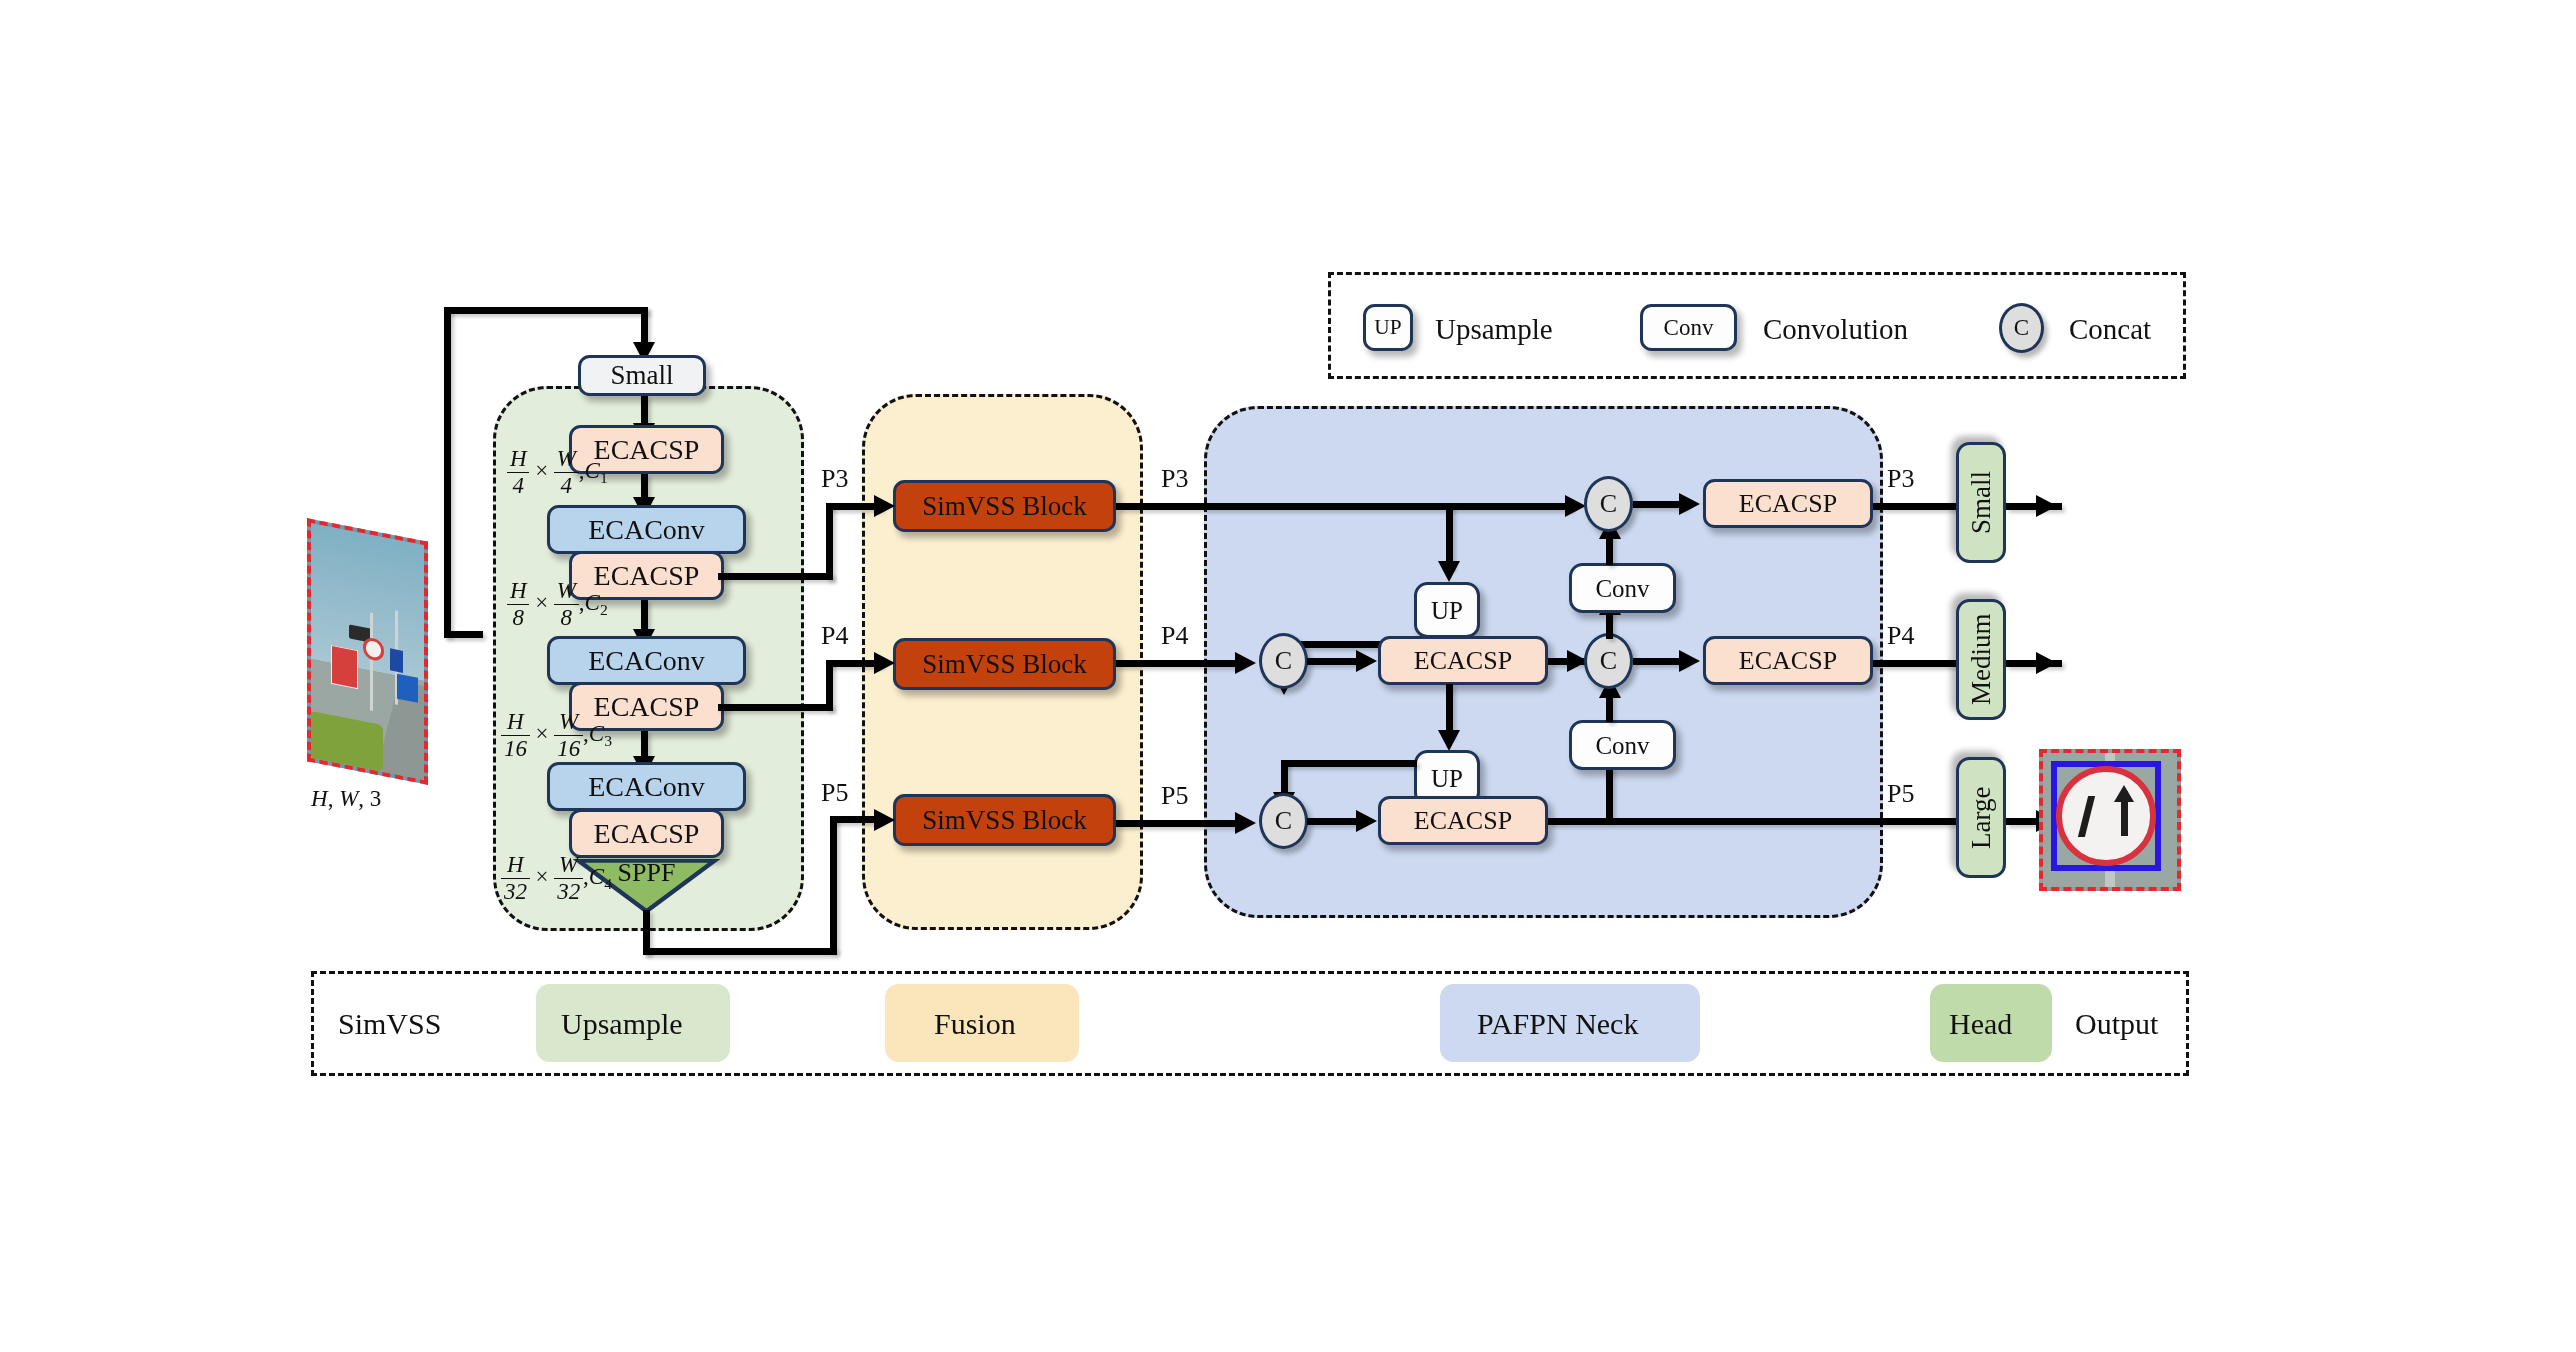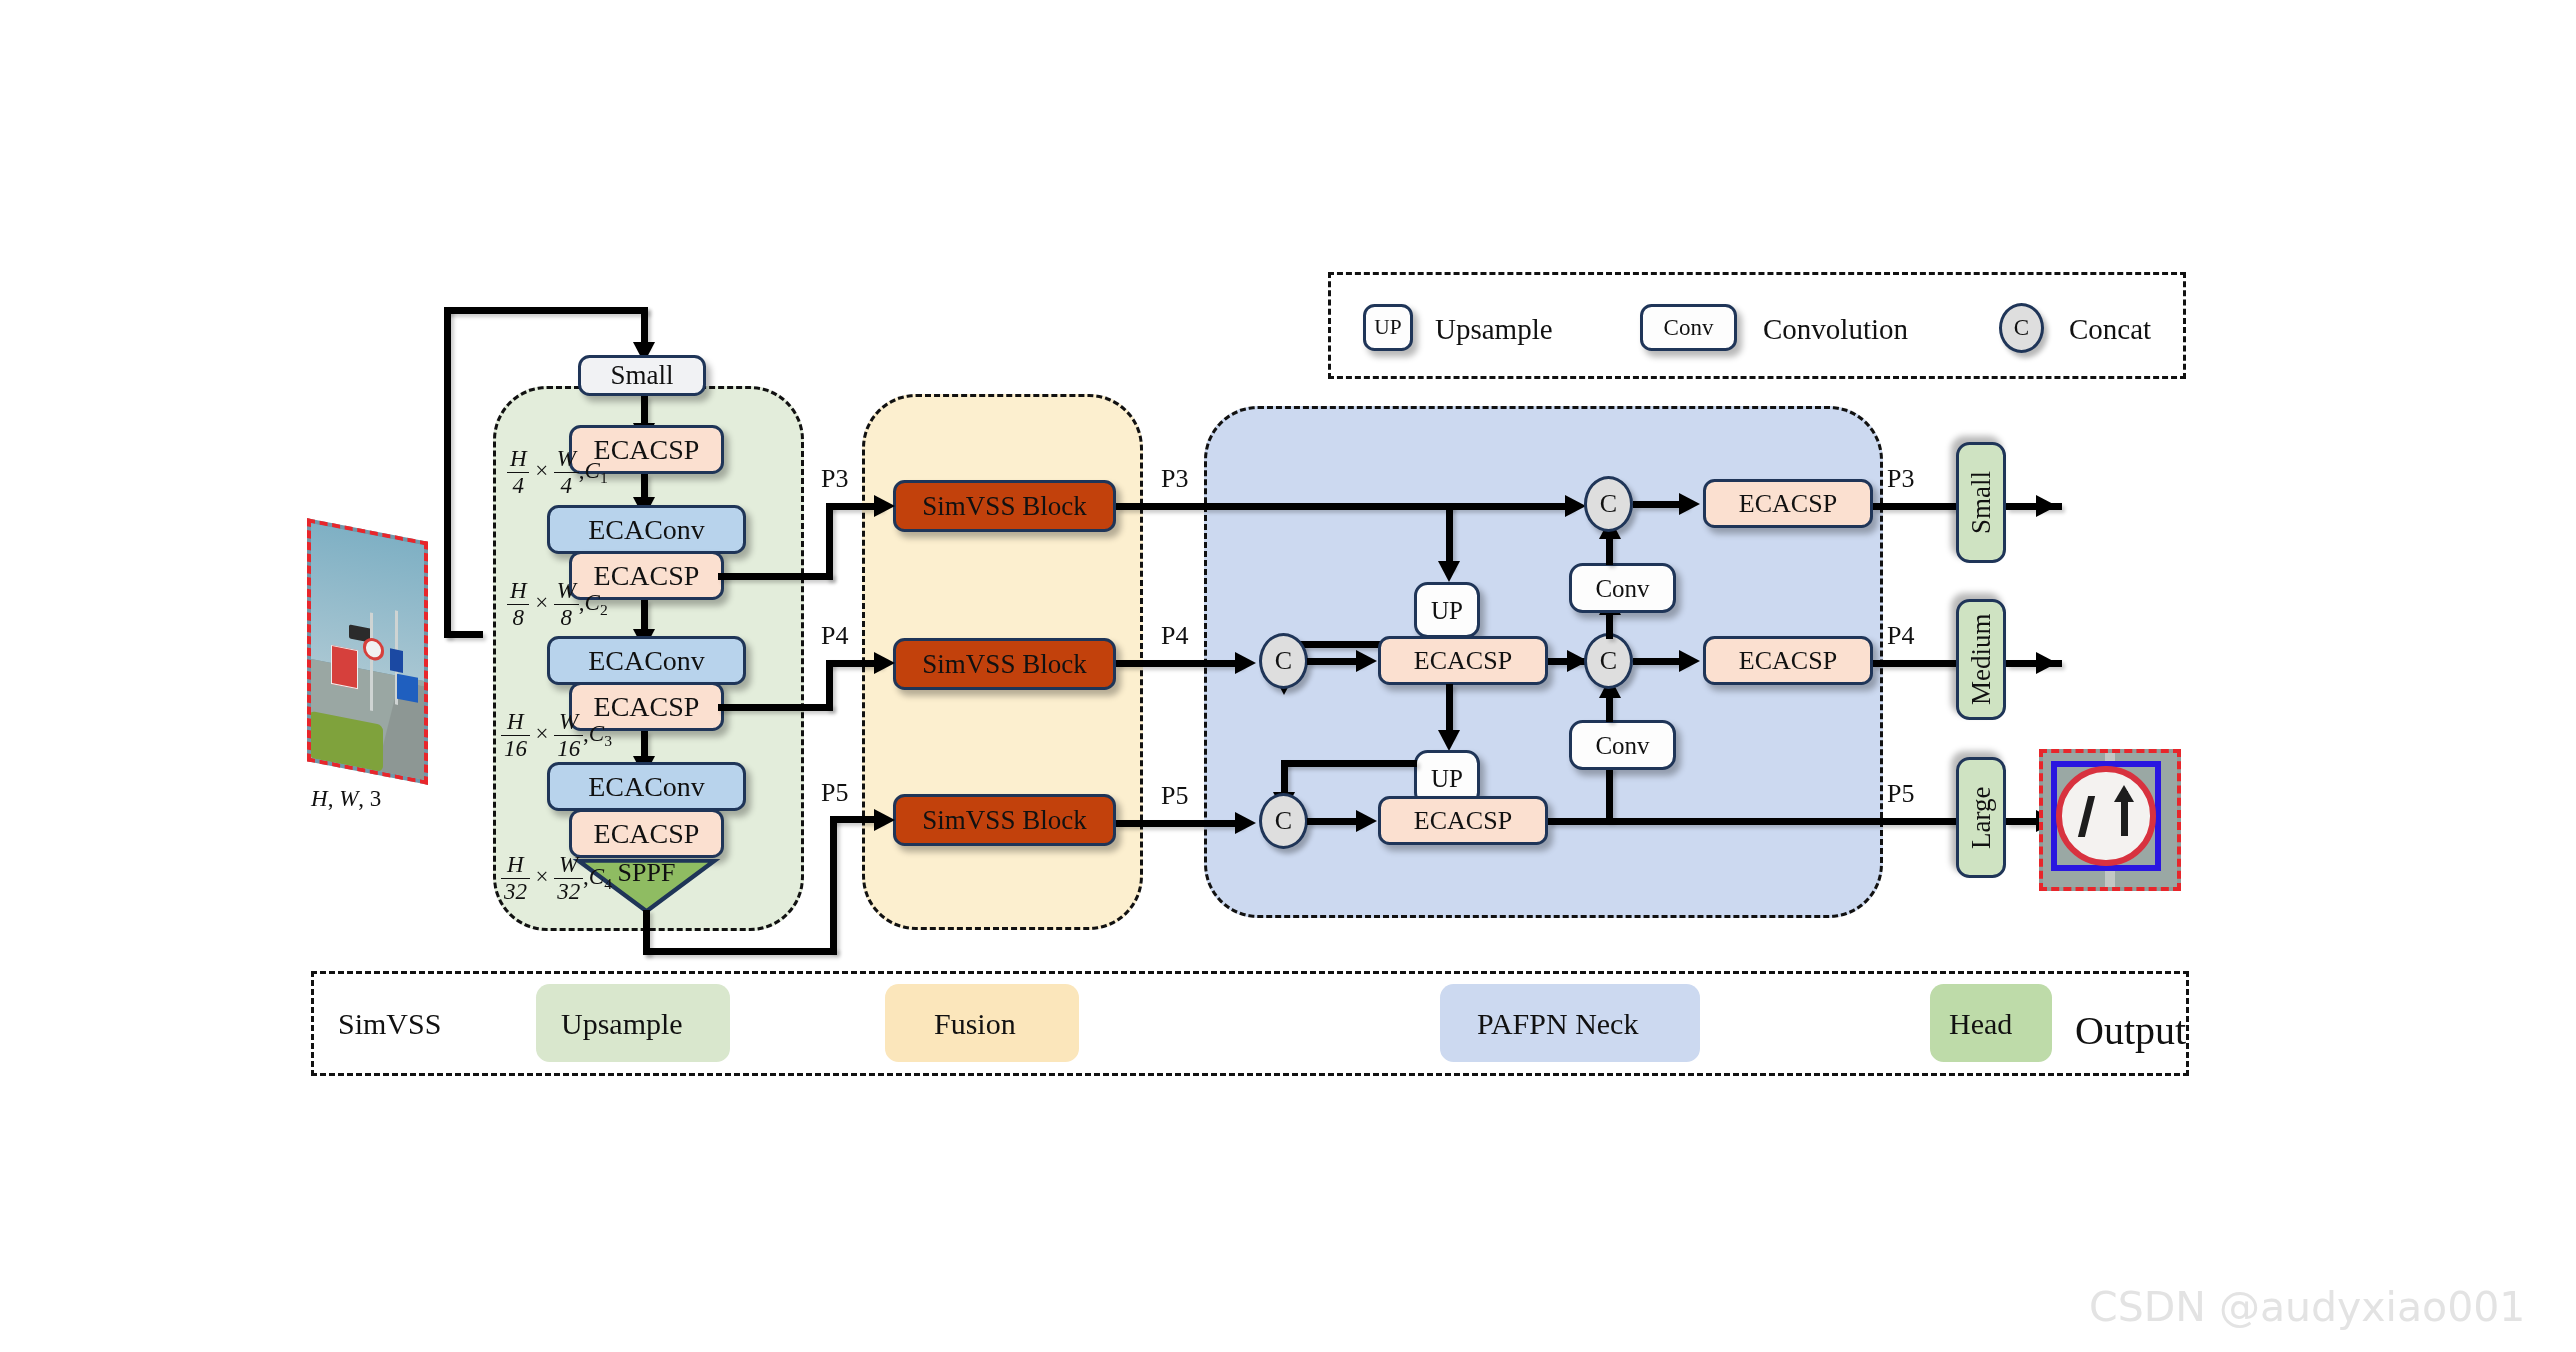--- a/index.html
+++ b/index.html
@@ -307,18 +307,17 @@
 
   <div class="sw" style="left:885px;top:984px;width:194px;height:78px;background:#fbe6bb;"></div>
   <div class="lbl" style="left:934px;top:1007px;font-size:30px;">Fusion</div>
 
   <div class="sw" style="left:1440px;top:984px;width:260px;height:78px;background:#ccd9f0;"></div>
   <div class="lbl" style="left:1477px;top:1007px;font-size:30px;">PAFPN Neck</div>
 
   <div class="sw" style="left:1930px;top:984px;width:122px;height:78px;background:#bedba9;"></div>
   <div class="lbl" style="left:1949px;top:1007px;font-size:30px;">Head</div>
 
-  <div class="lbl" style="left:2075px;top:1007px;font-size:40px;font-family:Liberation Serif, serif;">Output</div>
-
-  <div class="wm" style="left:2089px;top:1283px;font-size:41px;">CSDN @audyxiao001</div>
+  <div class="lbl" style="left:2075px;top:1007px;font-size:30px;font-family:Liberation Serif, serif;">Output</div>
+
 
 </div>
 
 
 </body></html>

